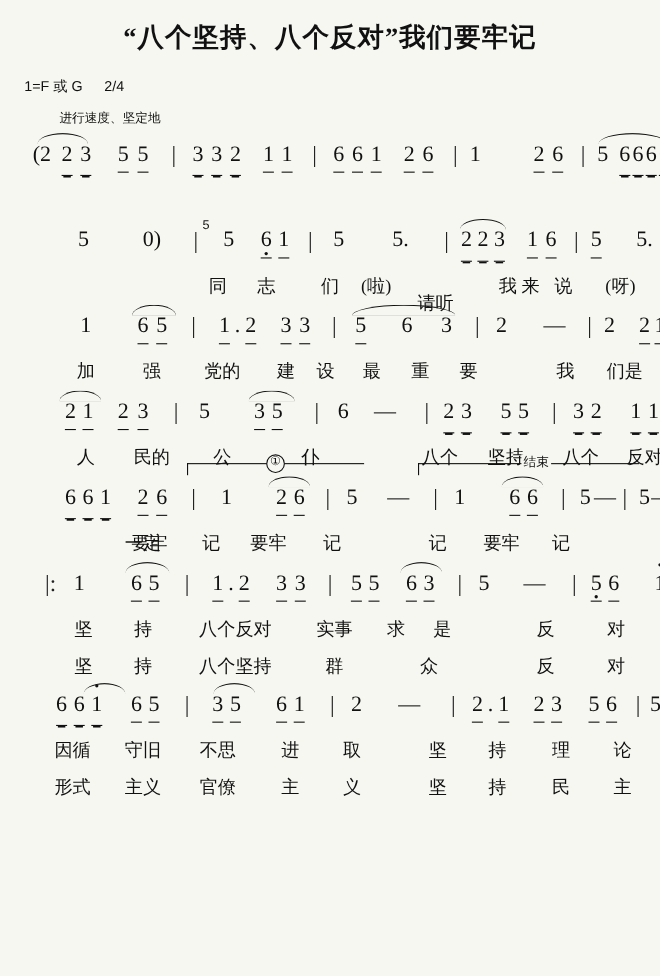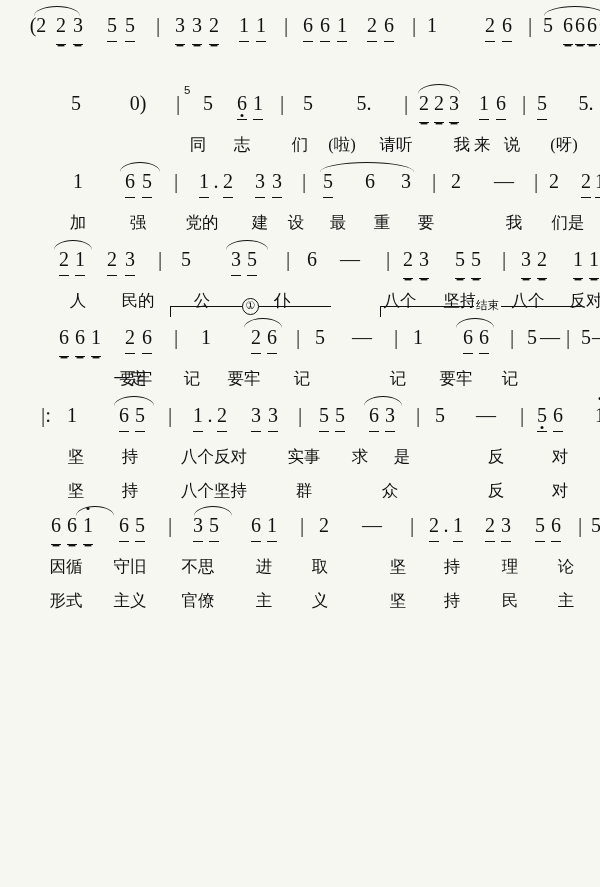--- a/index.html
+++ b/index.html
@@ -161,22 +161,28 @@
     font-family: "Liberation Sans", sans-serif;
     background: #f7f7f2;
     padding: 0 2px;
   }
 </style>
 </head>
 <body>
 
 <div class="sheet">
 
-
-
+  <div class="title">“八个坚持、八个反对”我们要牢记</div>
+
+  <div class="meta-row">
+    <span class="meta-key">1=F 或 G</span>
+    <span class="meta-time">2/4</span>
+  </div>
+
+  <div class="tempo">进行速度、坚定地</div>
 
   <div class="systems">
 
     <div class="staff-line" id="sys1">
       <div class="slur" style="left:14px; top:-4px; width:46px;"></div>
       <div class="slur" style="left:524px; top:-4px; width:62px;"></div>
     <div class="tok" style="left: 18px;">(2</div>
         <div class="tok" style="left: 41px;"><span class="u2">2</span></div>
         <div class="tok" style="left: 58px;"><span class="u2">3</span></div>
         <div class="tok" style="left: 92px;"><span class="u1">5</span></div>
@@ -226,21 +232,21 @@
         <div class="tok" style="left: 481px;"><span class="u1">6</span></div>
         <div class="tok bar" style="left: 504px;">|</div>
         <div class="tok" style="left: 522px;"><span class="u1">5</span></div>
         <div class="tok" style="left: 566px;">5.</div>
       </div>
     <div class="lyric-line" id="lyr2">
         <div class="lyr" style="left: 178px;">同</div>
         <div class="lyr" style="left: 222px;">志</div>
         <div class="lyr" style="left: 280px;">们</div>
         <div class="lyr" style="left: 322px;">(啦)</div>
-        <div class="lyr" style="left: 376px;">请听</div>
+        <div class="lyr" style="left: 376px; margin-top: 16px;">请听</div>
         <div class="lyr" style="left: 452px;">我 来</div>
         <div class="lyr" style="left: 492px;">说</div>
         <div class="lyr" style="left: 544px;">(呀)</div>
       </div>
 
     <div class="staff-line" id="sys3">
       <div class="slur" style="left:100px; top:-4px; width:40px;"></div>
       <div class="slur" style="left:300px; top:-4px; width:94px;"></div>
     <div class="tok" style="left: 58px;">1</div>
         <div class="tok" style="left: 110px;"><span class="u1">6</span></div>

